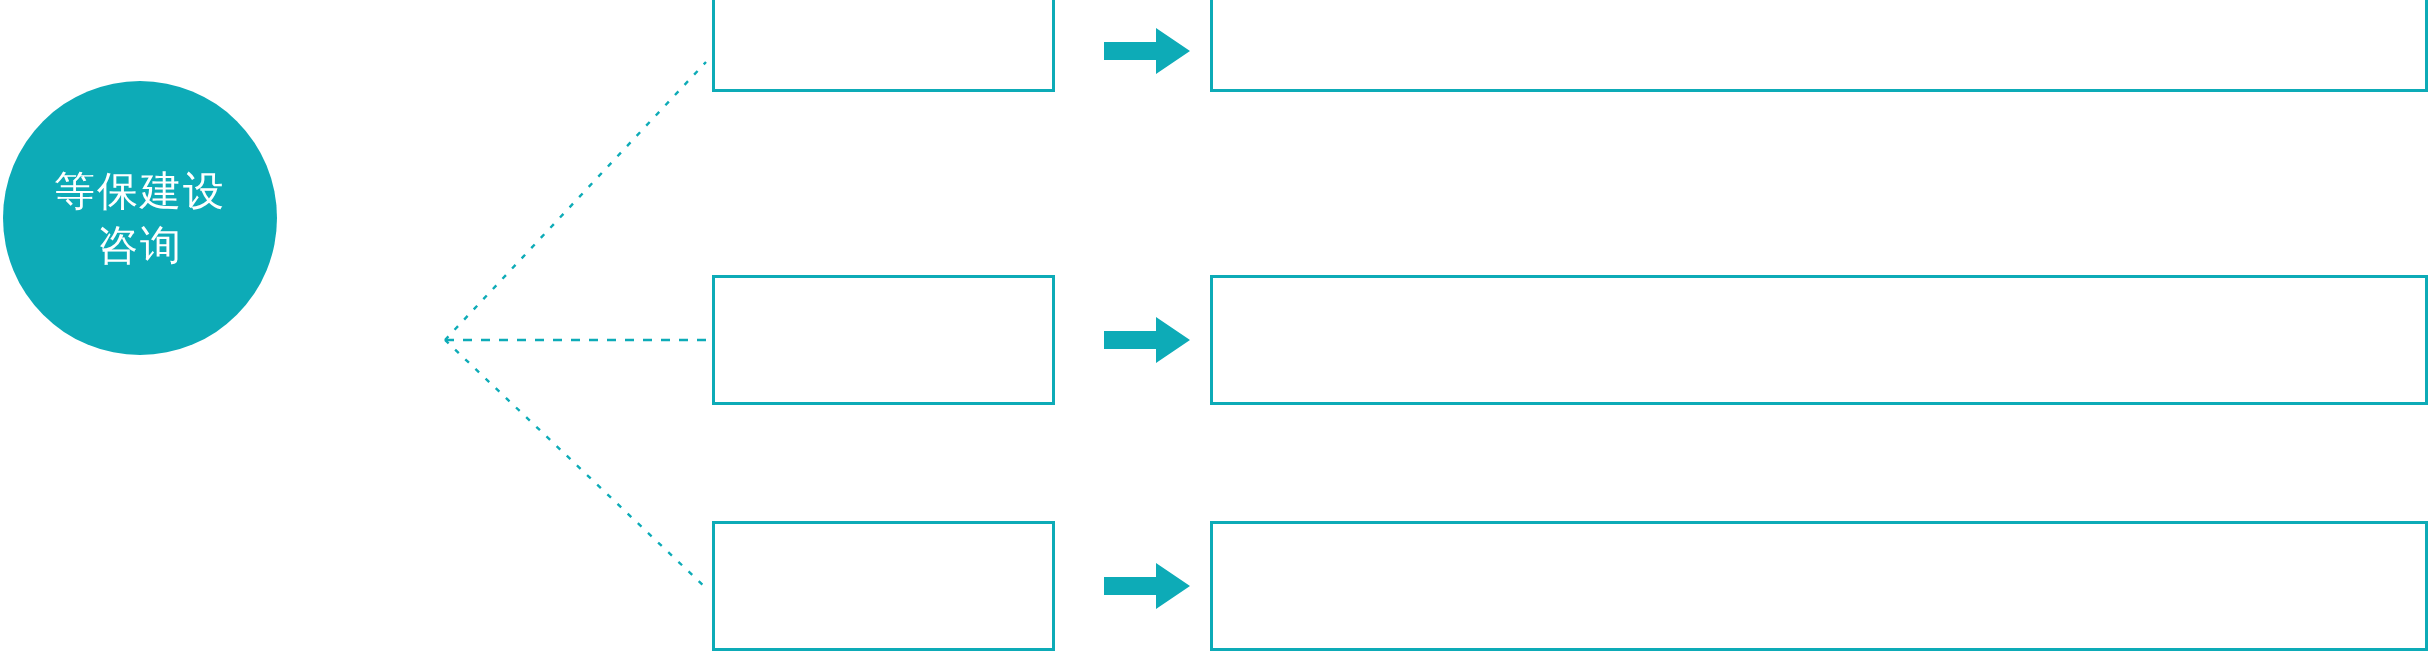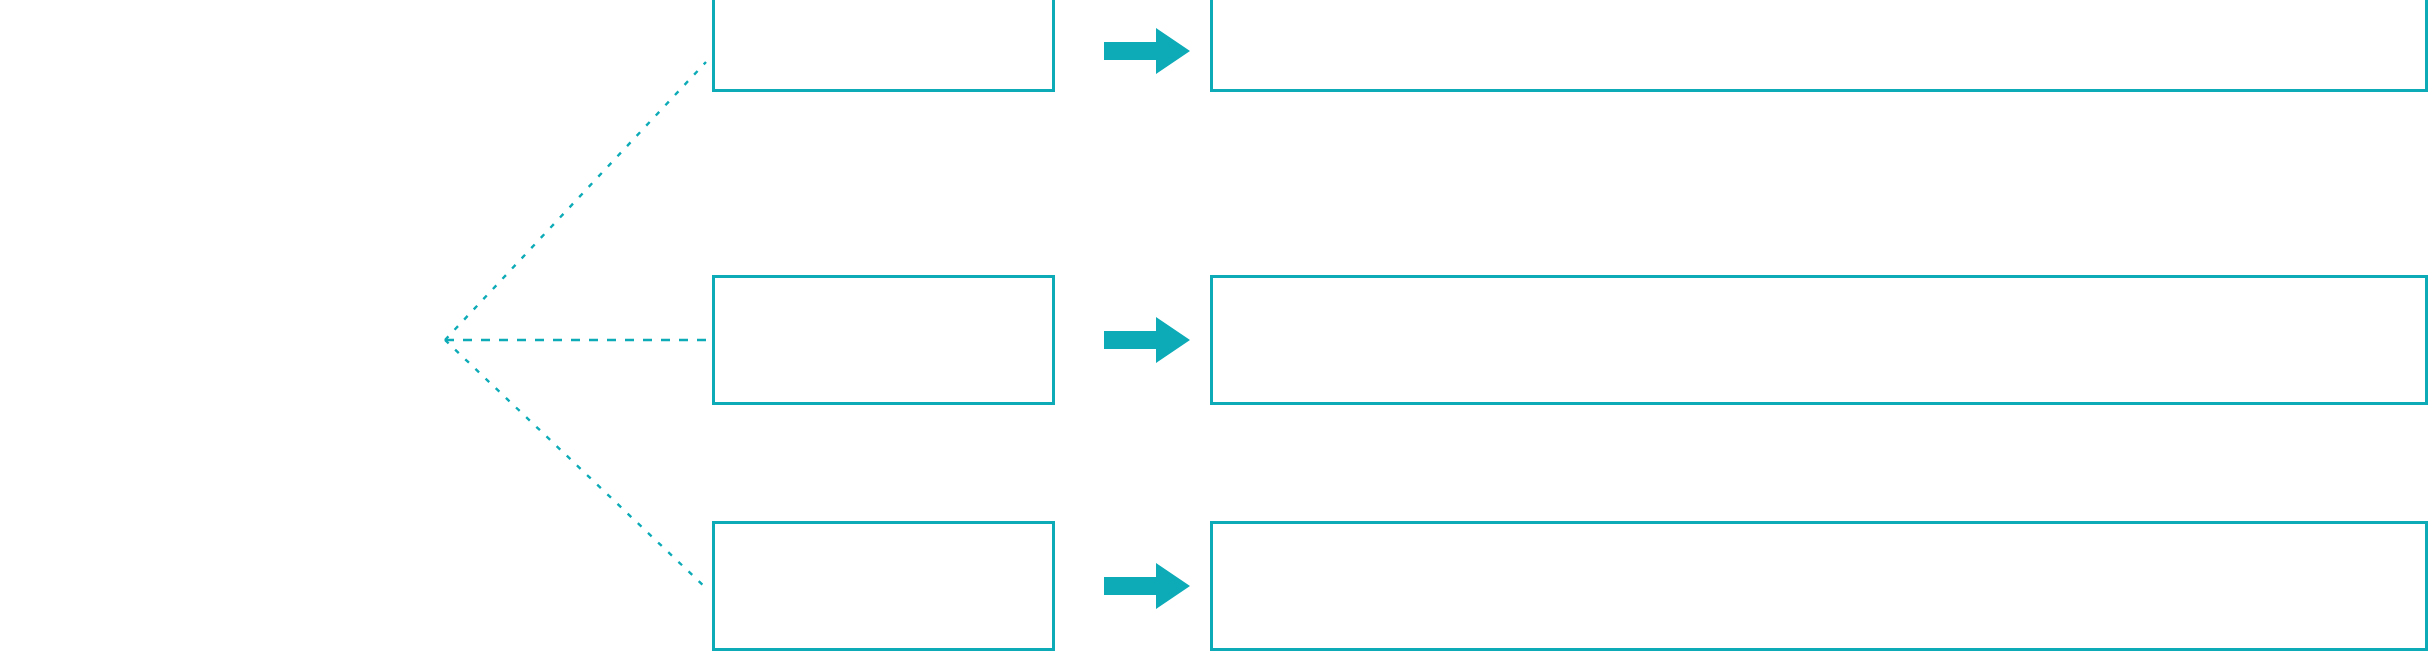--- a/index.html
+++ b/index.html
@@ -90,20 +90,24 @@
     width: 86px;
     height: 46px;
   }
   .block-arrow svg { display: block; width: 100%; height: 100%; }
 </style>
 </head>
 <body>
 
 <div id="canvas">
 
+  <div class="hub-circle">
+    <span class="hub-line">等保建设</span>
+    <span class="hub-line">咨询</span>
+  </div>
 
   <svg class="connector-layer" viewBox="0 0 2434 655" xmlns="http://www.w3.org/2000/svg">
     <line x1="445" y1="340" x2="706" y2="62" stroke="#0dabb7" stroke-width="2.4" stroke-dasharray="5 9" stroke-linecap="butt"></line>
     <line x1="445" y1="340" x2="706" y2="340" stroke="#0dabb7" stroke-width="2.4" stroke-dasharray="9 9" stroke-linecap="butt"></line>
     <line x1="445" y1="340" x2="706" y2="588" stroke="#0dabb7" stroke-width="2.4" stroke-dasharray="5 9" stroke-linecap="butt"></line>
   </svg>
 
   <div class="row">
     <div class="small-box" style="left:712px; top:-38px; width:343px; height:130px;">
       <span class="box-text"></span>

